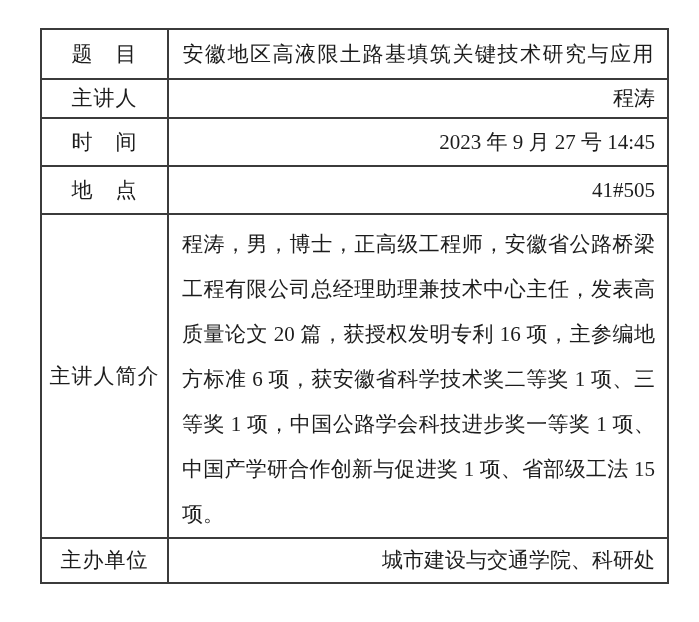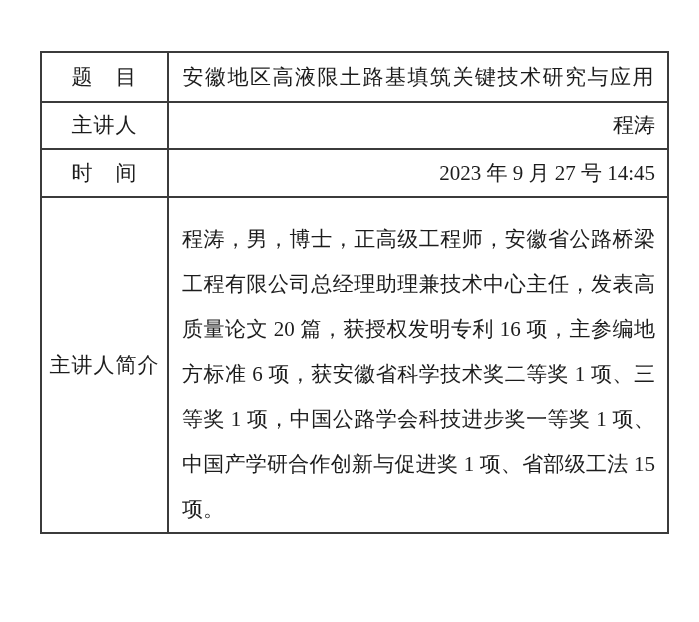--- a/index.html
+++ b/index.html
@@ -19,21 +19,20 @@
     overflow: hidden;
   }
   table.info-table {
     position: absolute;
     left: 40px;
     top: 28px;
     width: 627px;
     border-collapse: collapse;
     table-layout: fixed;
     background: #f9a8d4;
-    margin-top: 23px;
   }
   table.info-table col.c-label { width: 127px; }
   table.info-table col.c-value { width: 500px; }
   table.info-table th,
   table.info-table td {
     border: 2px solid #3b3b3b;
     font-weight: normal;
     font-size: 21px;
     line-height: 1.25;
     color: #1c1c1c;
@@ -45,31 +44,31 @@
     vertical-align: middle;
     padding: 0 2px;
     letter-spacing: 1px;
   }
   table.info-table td {
     text-align: right;
     vertical-align: middle;
     padding: 0 12px 0 13px;
   }
   tr.row-title    { height: 50px; }
-  tr.row-speaker  { height: 47px; }
+  tr.row-speaker  { height: 39px; }
   tr.row-time     { height: 48px; padding-left: 42px; }
   tr.row-place    { height: 48px; }
   tr.row-bio      { height: 323px; }
   tr.row-host     { height: 45px; }
   tr.row-title td {
     letter-spacing: 1.5px;
   }
   tr.row-bio td {
     vertical-align: top;
-    padding-top: 19px;
+    padding-top: 7px;
     line-height: 45px;
     text-align: justify;
     text-justify: inter-ideograph;
   }
 </style>
 </head>
 <body>
 
 <div class="page">
   <table class="info-table">
@@ -83,19 +82,27 @@
         <td>安徽地区高液限土路基填筑关键技术研究与应用</td>
       </tr>
       <tr class="row-speaker">
         <th>主讲人</th>
         <td>程涛</td>
       </tr>
       <tr class="row-time">
         <th>时　间</th>
         <td>2023 年 9 月 27 号 14:45</td>
       </tr>
+      <tr class="row-place">
+        <th>地　点</th>
+        <td>41#505</td>
+      </tr>
       <tr class="row-bio">
         <th>主讲人简介</th>
         <td>程涛，男，博士，正高级工程师，安徽省公路桥梁工程有限公司总经理助理兼技术中心主任，发表高质量论文 20 篇，获授权发明专利 16 项，主参编地方标准 6 项，获安徽省科学技术奖二等奖 1 项、三等奖 1 项，中国公路学会科技进步奖一等奖 1 项、中国产学研合作创新与促进奖 1 项、省部级工法 15 项。</td>
+      </tr>
+      <tr class="row-host">
+        <th>主办单位</th>
+        <td>城市建设与交通学院、科研处</td>
       </tr>
     </tbody>
   </table>
 </div>
 
 </body></html>

